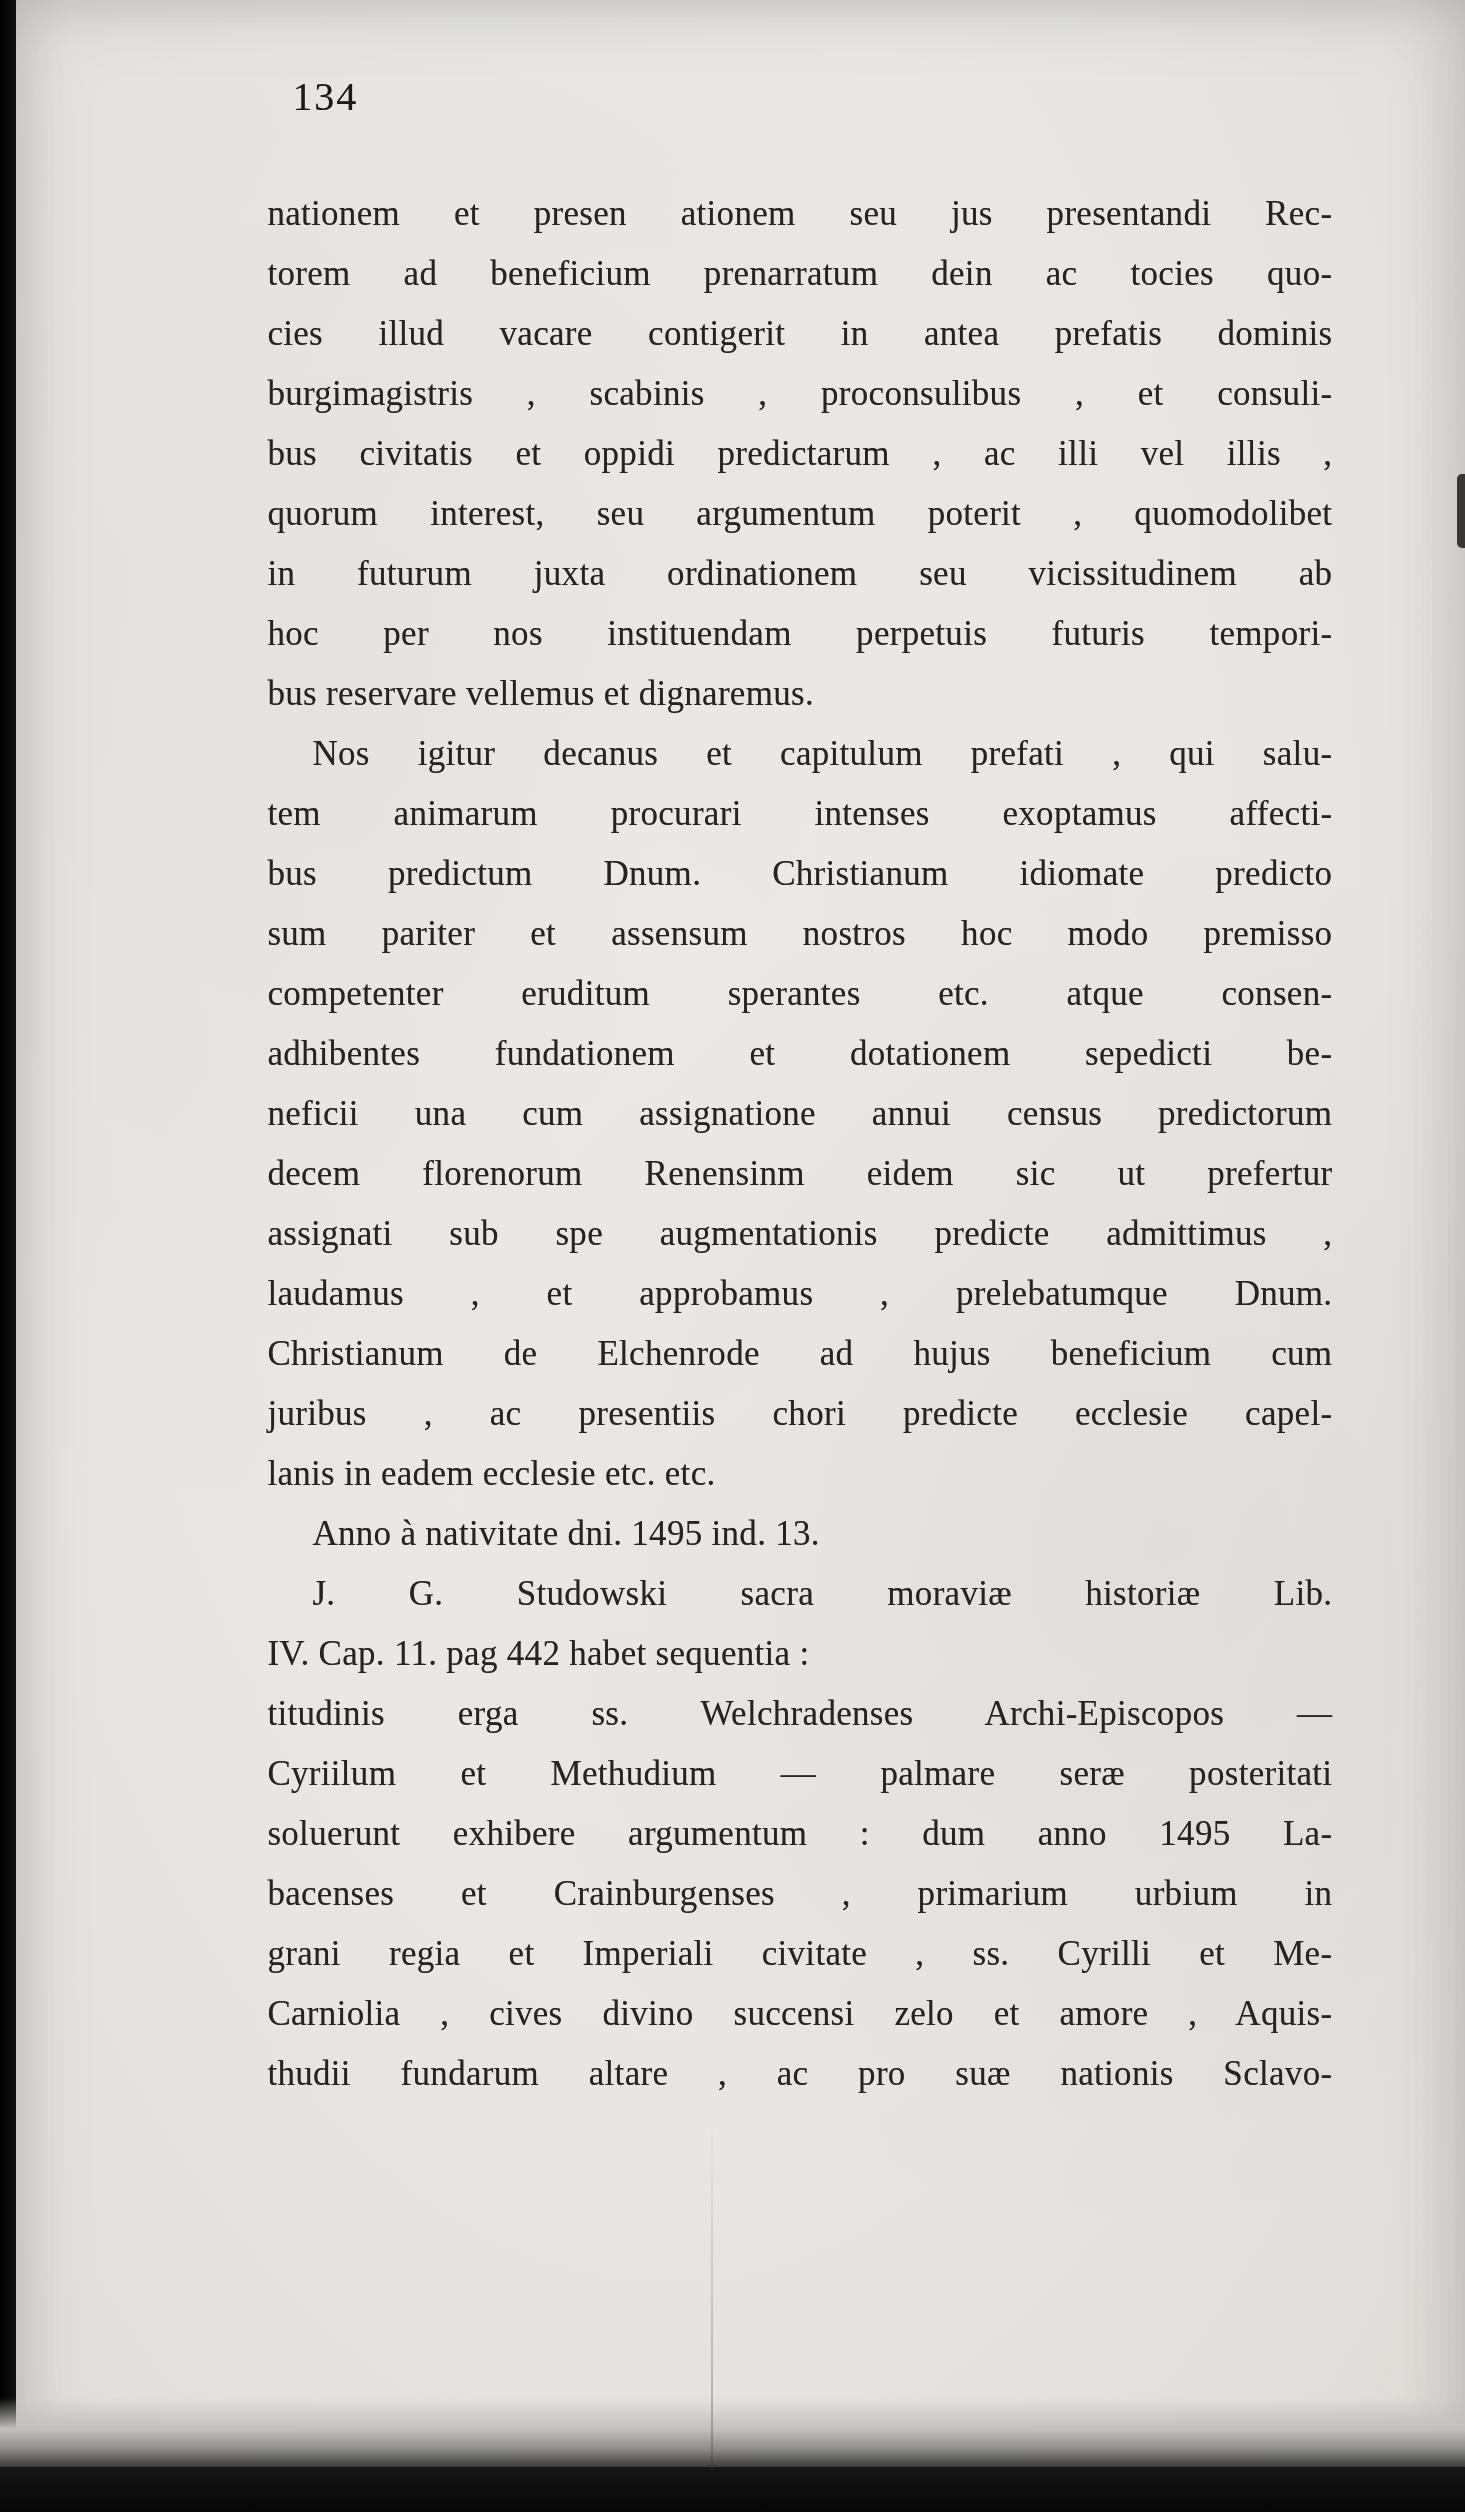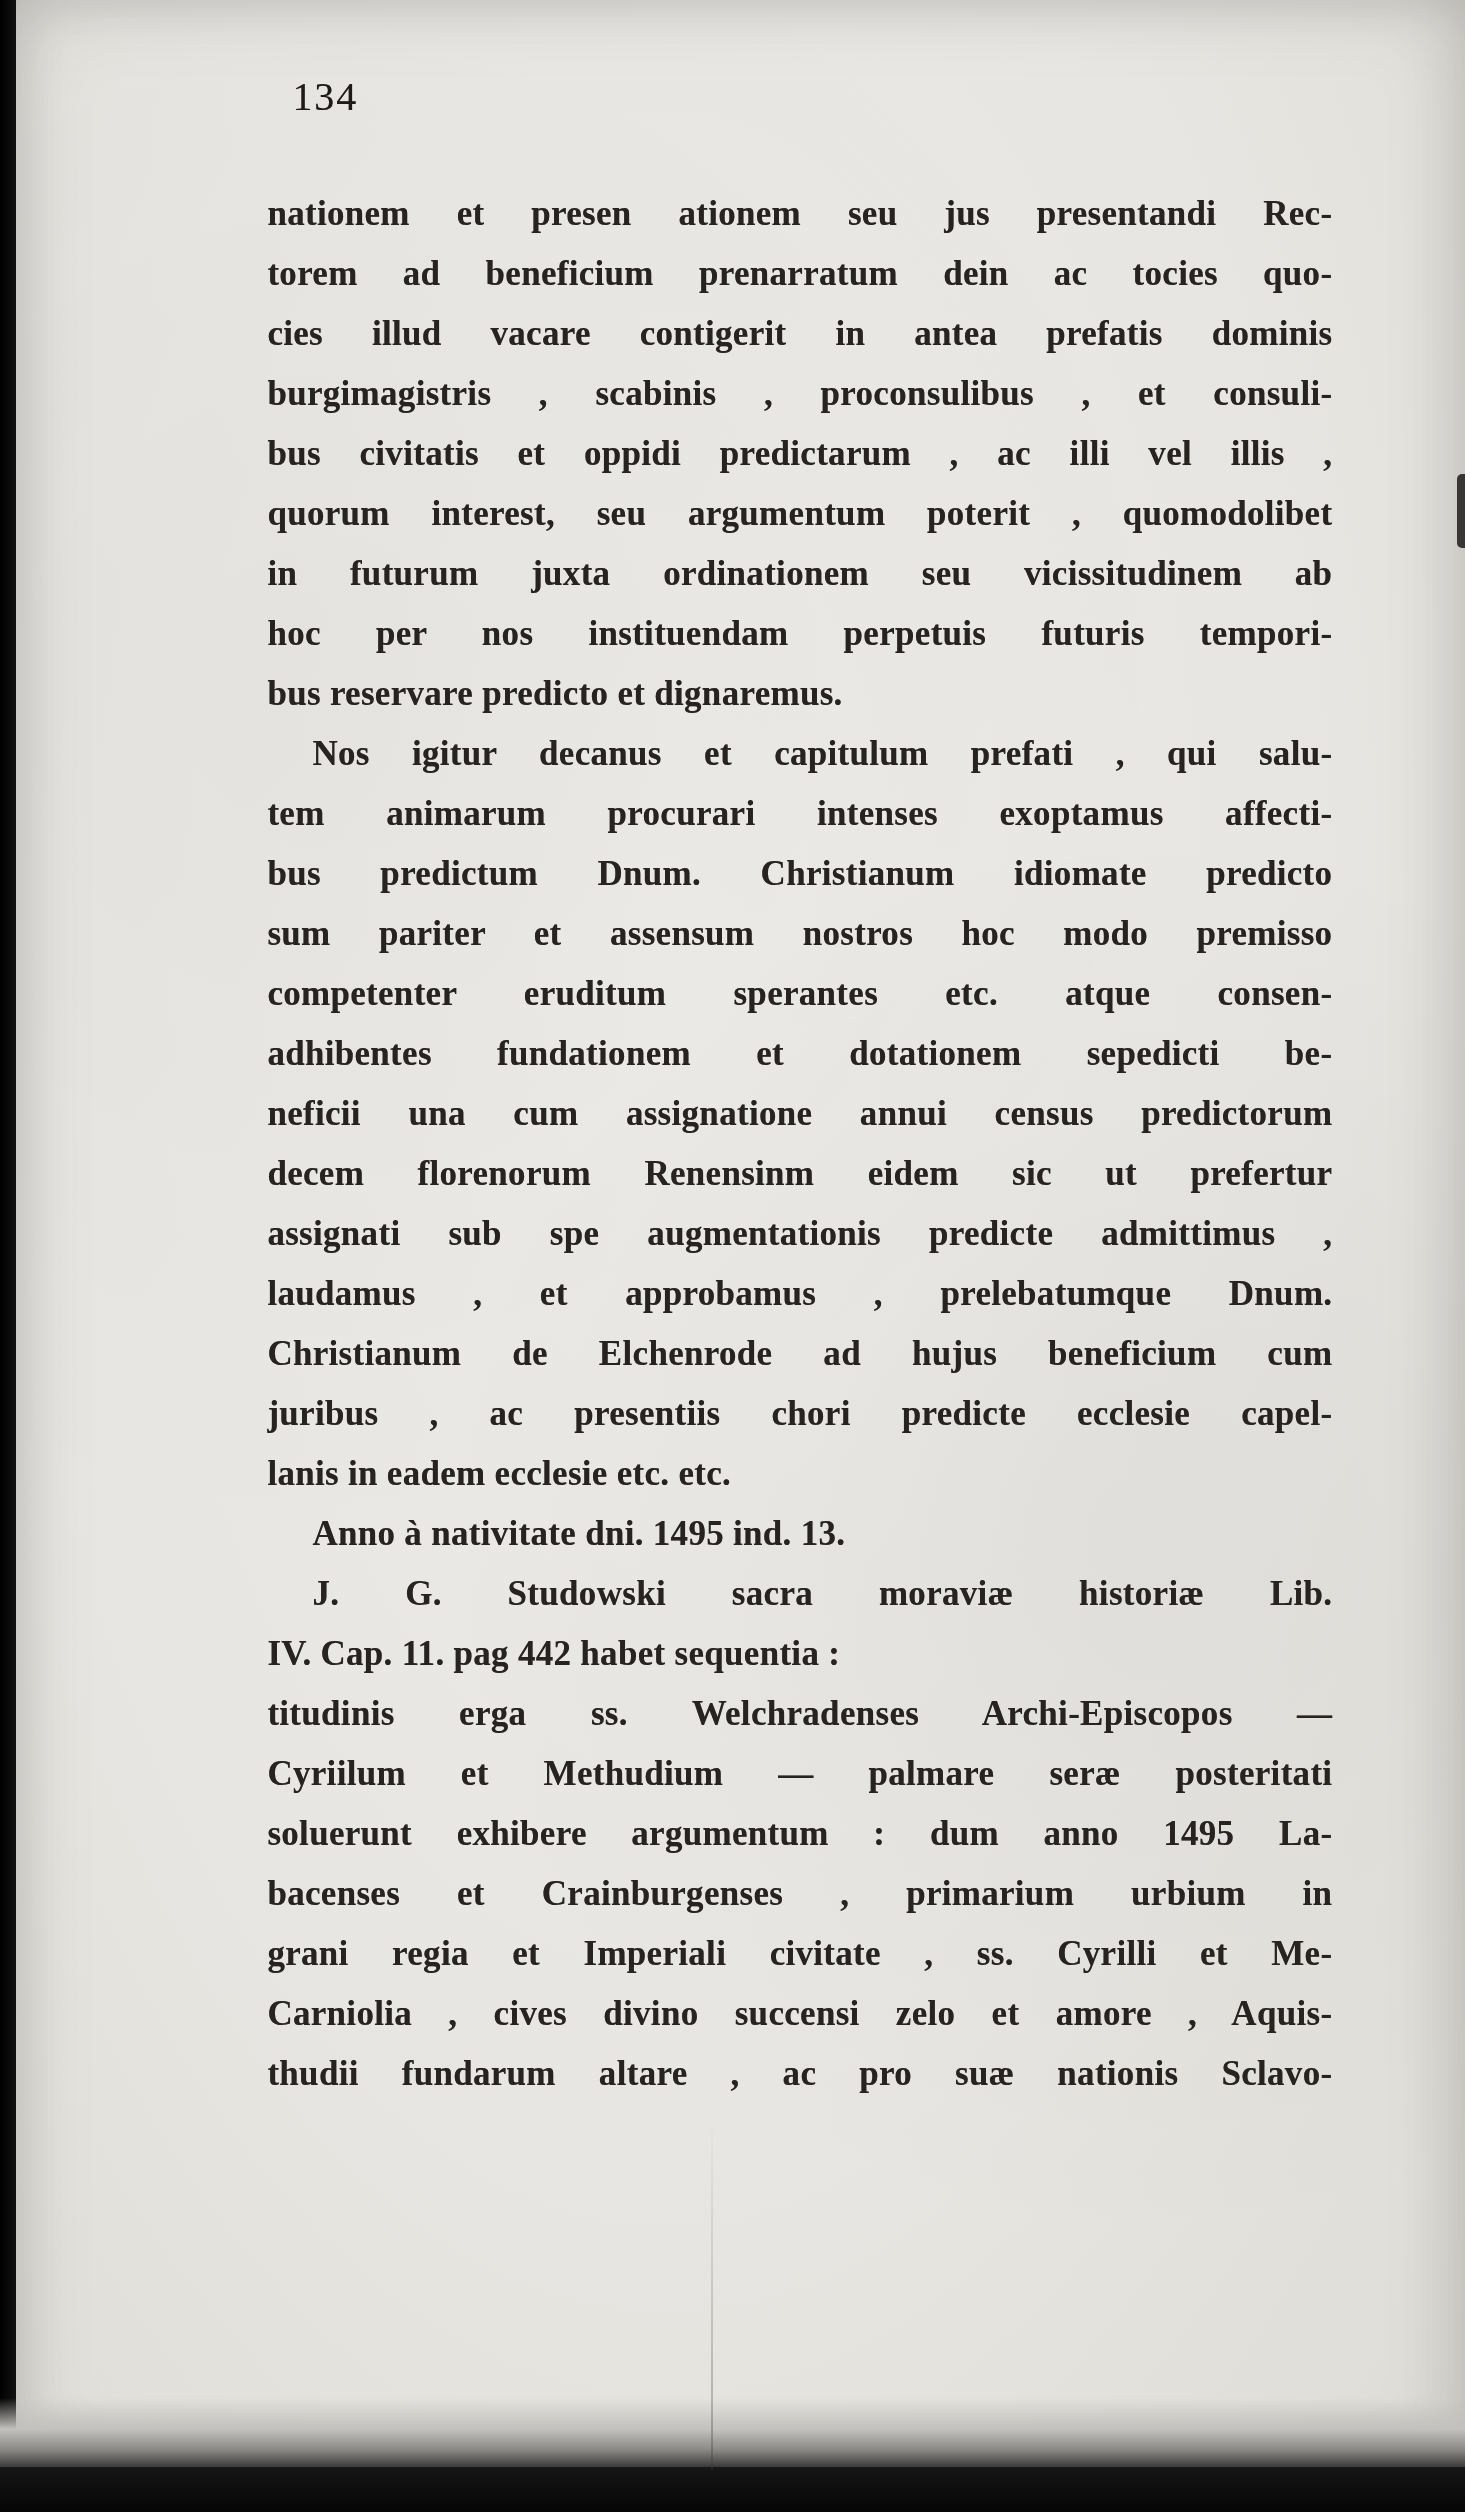--- a/index.html
+++ b/index.html
@@ -90,21 +90,20 @@
     line-height: 60px;
     color: #262320;
     letter-spacing: 0.3px;
     text-shadow: 0 0 0.6px rgba(38,33,28,0.45);
   }
   .line {
     text-align: justify;
     text-align-last: justify;
     height: 60px;
     white-space: normal;
-    font-weight: bold;
   }
   .line.nojust {
     text-align: left;
     text-align-last: left;
   }
   .line.indent {
     text-indent: 45px;
   }
 </style>
 </head>
@@ -115,21 +114,21 @@
     <div class="page-number">134</div>
     <div class="text-block" id="text-block">
         <div class="line">nationem et presen ationem seu jus presentandi Rec-</div>
         <div class="line">torem ad beneficium prenarratum dein ac tocies quo-</div>
         <div class="line">cies illud vacare contigerit in antea prefatis dominis</div>
         <div class="line">burgimagistris , scabinis , proconsulibus , et consuli-</div>
         <div class="line">bus civitatis et oppidi predictarum , ac illi vel illis ,</div>
         <div class="line">quorum interest, seu argumentum poterit , quomodolibet</div>
         <div class="line">in futurum juxta ordinationem seu vicissitudinem ab</div>
         <div class="line">hoc per nos instituendam perpetuis futuris tempori-</div>
-        <div class="line nojust">bus reservare predicto et dignaremus.</div>
+        <div class="line nojust">bus reservare vellemus et dignaremus.</div>
         <div class="line indent">Nos igitur decanus et capitulum prefati , qui salu-</div>
         <div class="line">tem animarum procurari intenses exoptamus affecti-</div>
         <div class="line">bus predictum Dnum. Christianum idiomate predicto</div>
         <div class="line">sum pariter et assensum nostros hoc modo premisso</div>
         <div class="line">competenter eruditum sperantes etc. atque consen-</div>
         <div class="line">adhibentes fundationem et dotationem sepedicti be-</div>
         <div class="line">neficii una cum assignatione annui census predictorum</div>
         <div class="line">decem florenorum Renensinm eidem sic ut prefertur</div>
         <div class="line">assignati sub spe augmentationis predicte admittimus ,</div>
         <div class="line">laudamus , et approbamus , prelebatumque Dnum.</div>

